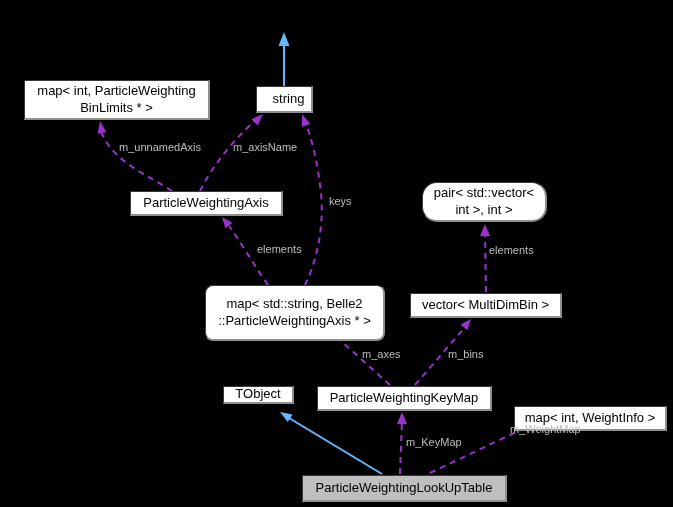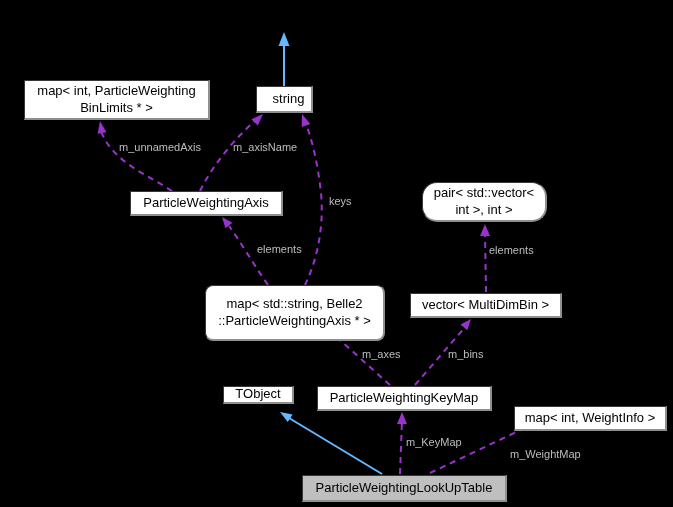--- a/index.html
+++ b/index.html
@@ -128,15 +128,15 @@
   <span class="edge-label" style="left:257px; top:243px;">elements</span>
 
   <span class="edge-label" style="left:489px; top:244px;">elements</span>
 
   <span class="edge-label" style="left:362px; top:348px;">m_axes</span>
 
   <span class="edge-label" style="left:448px; top:348px;">m_bins</span>
 
   <span class="edge-label" style="left:406px; top:436px;">m_KeyMap</span>
 
-  <span class="edge-label" style="left:510px; top:448px;text-align:center;">m_WeightMap</span>
+  <span class="edge-label" style="left:510px; top:423px;text-align:center;">m_WeightMap</span>
 
 </div>
 
 </body></html>

